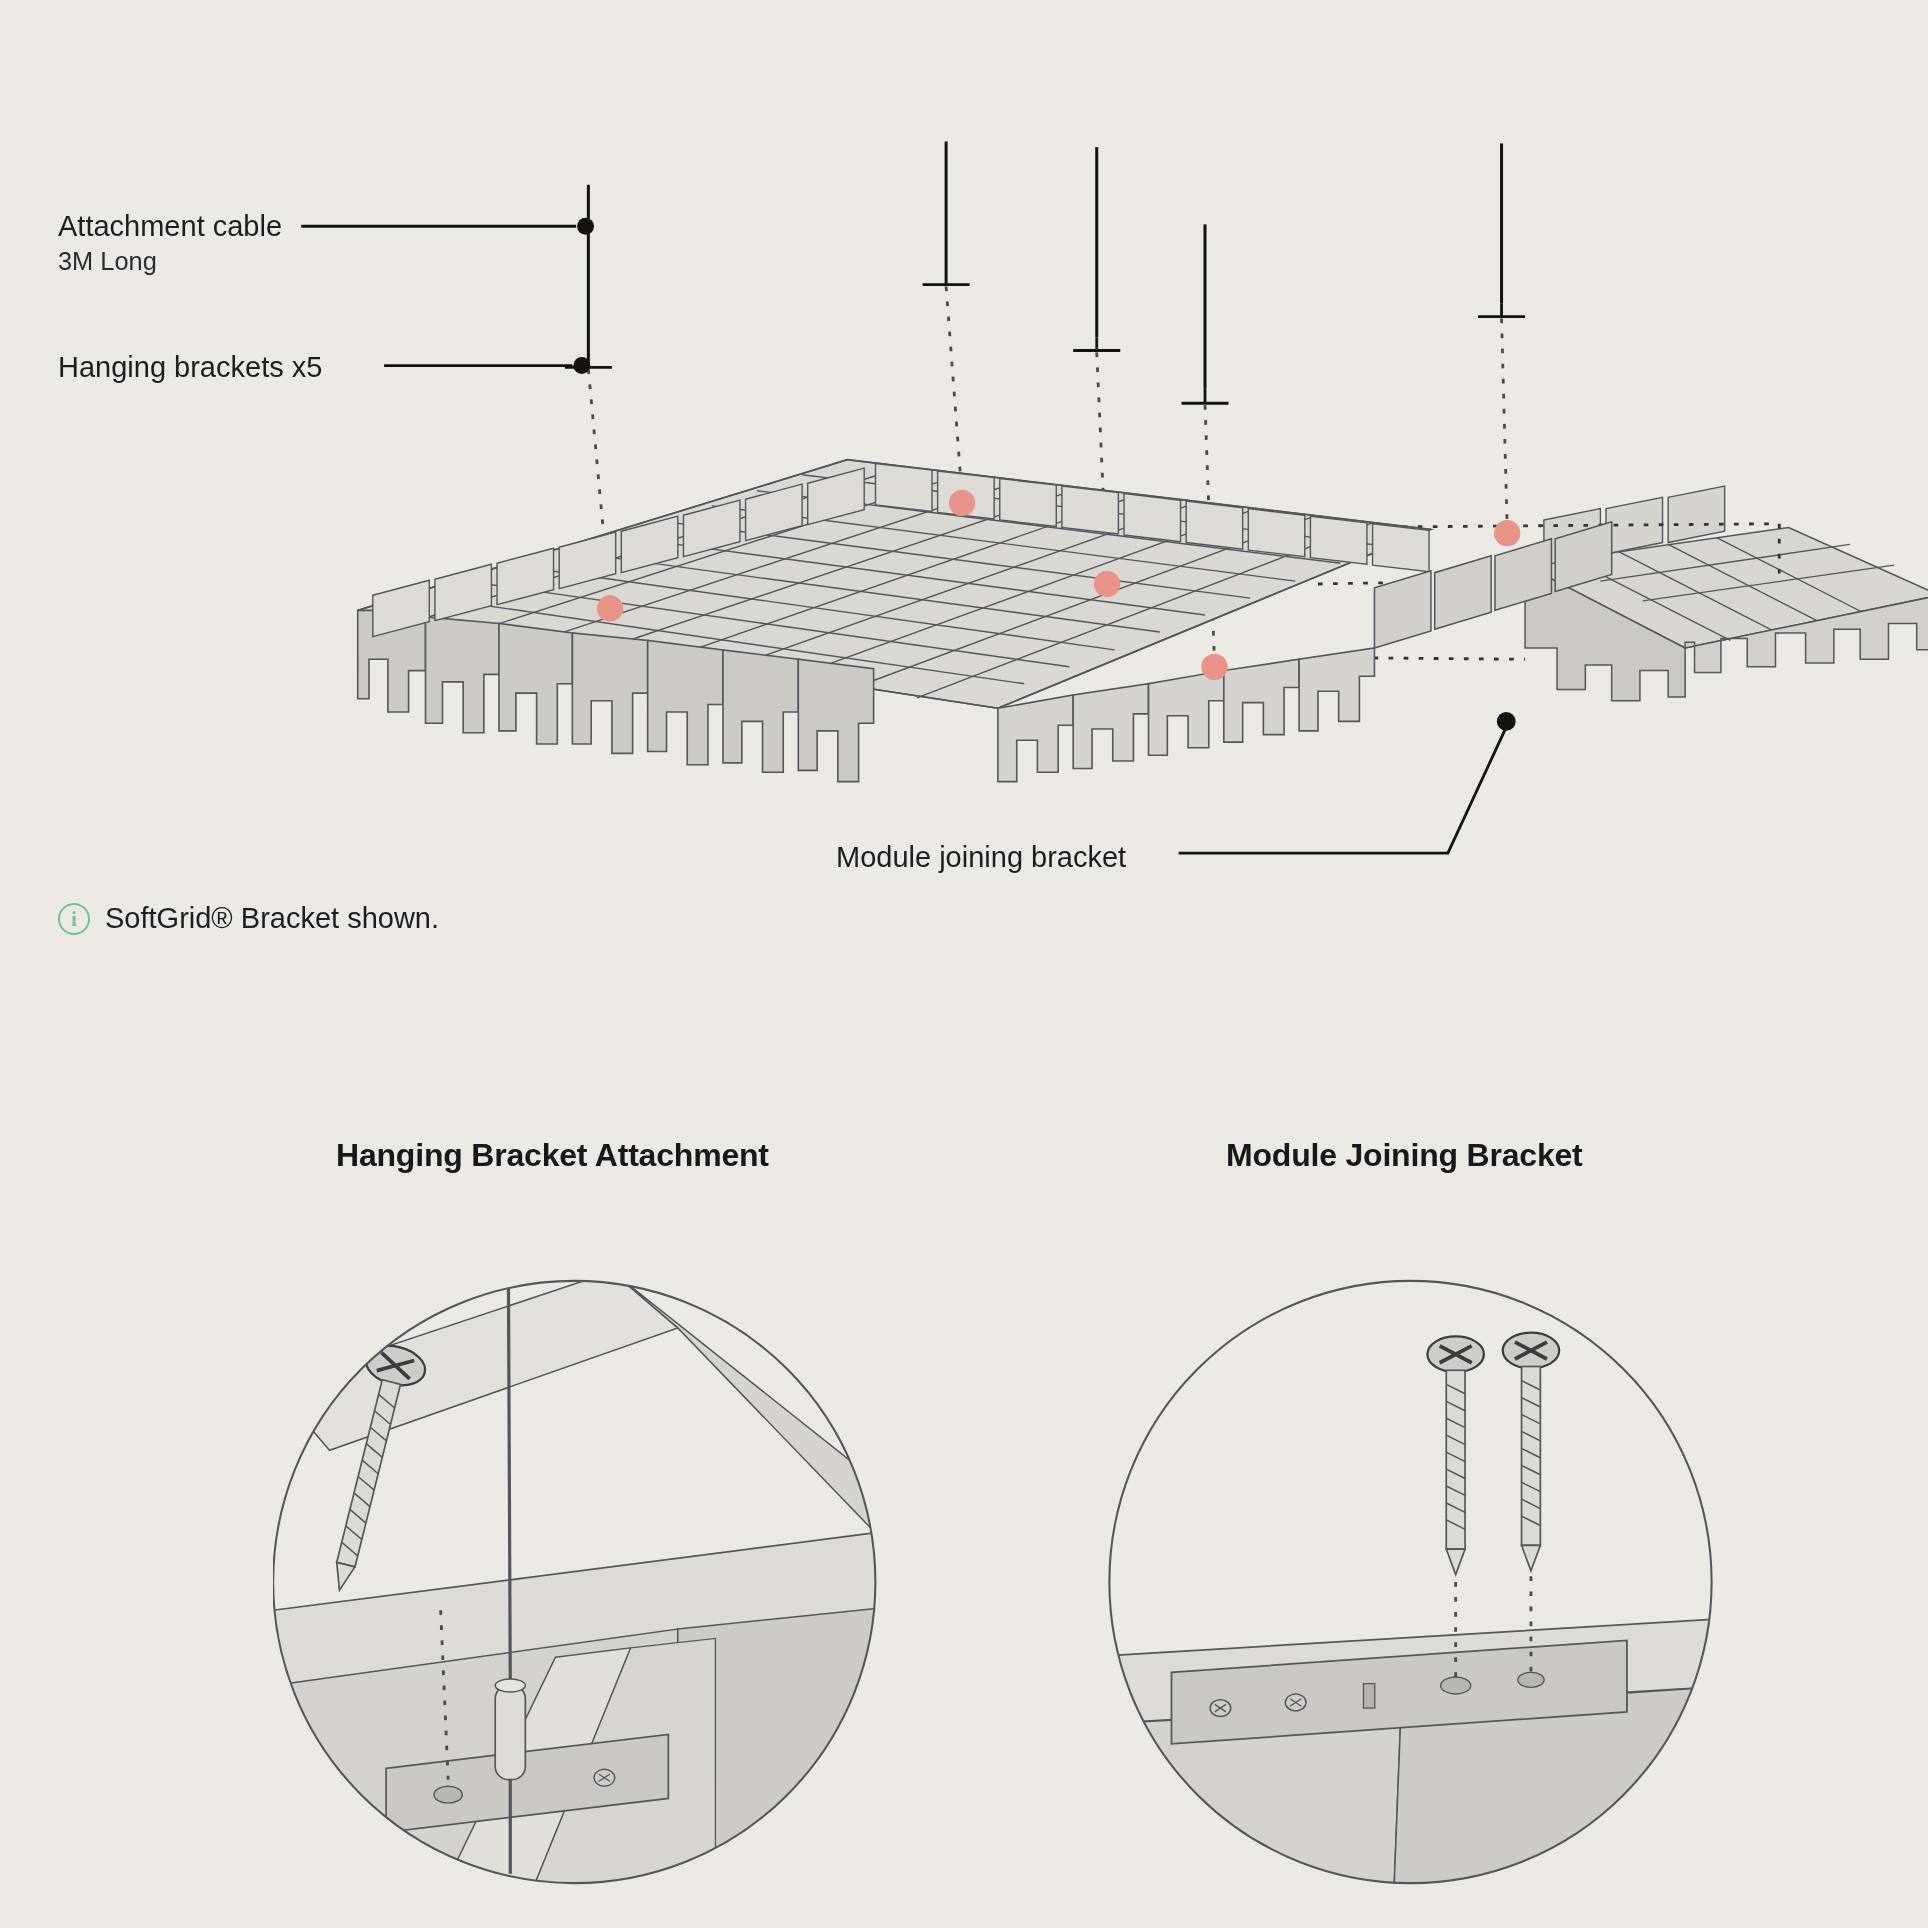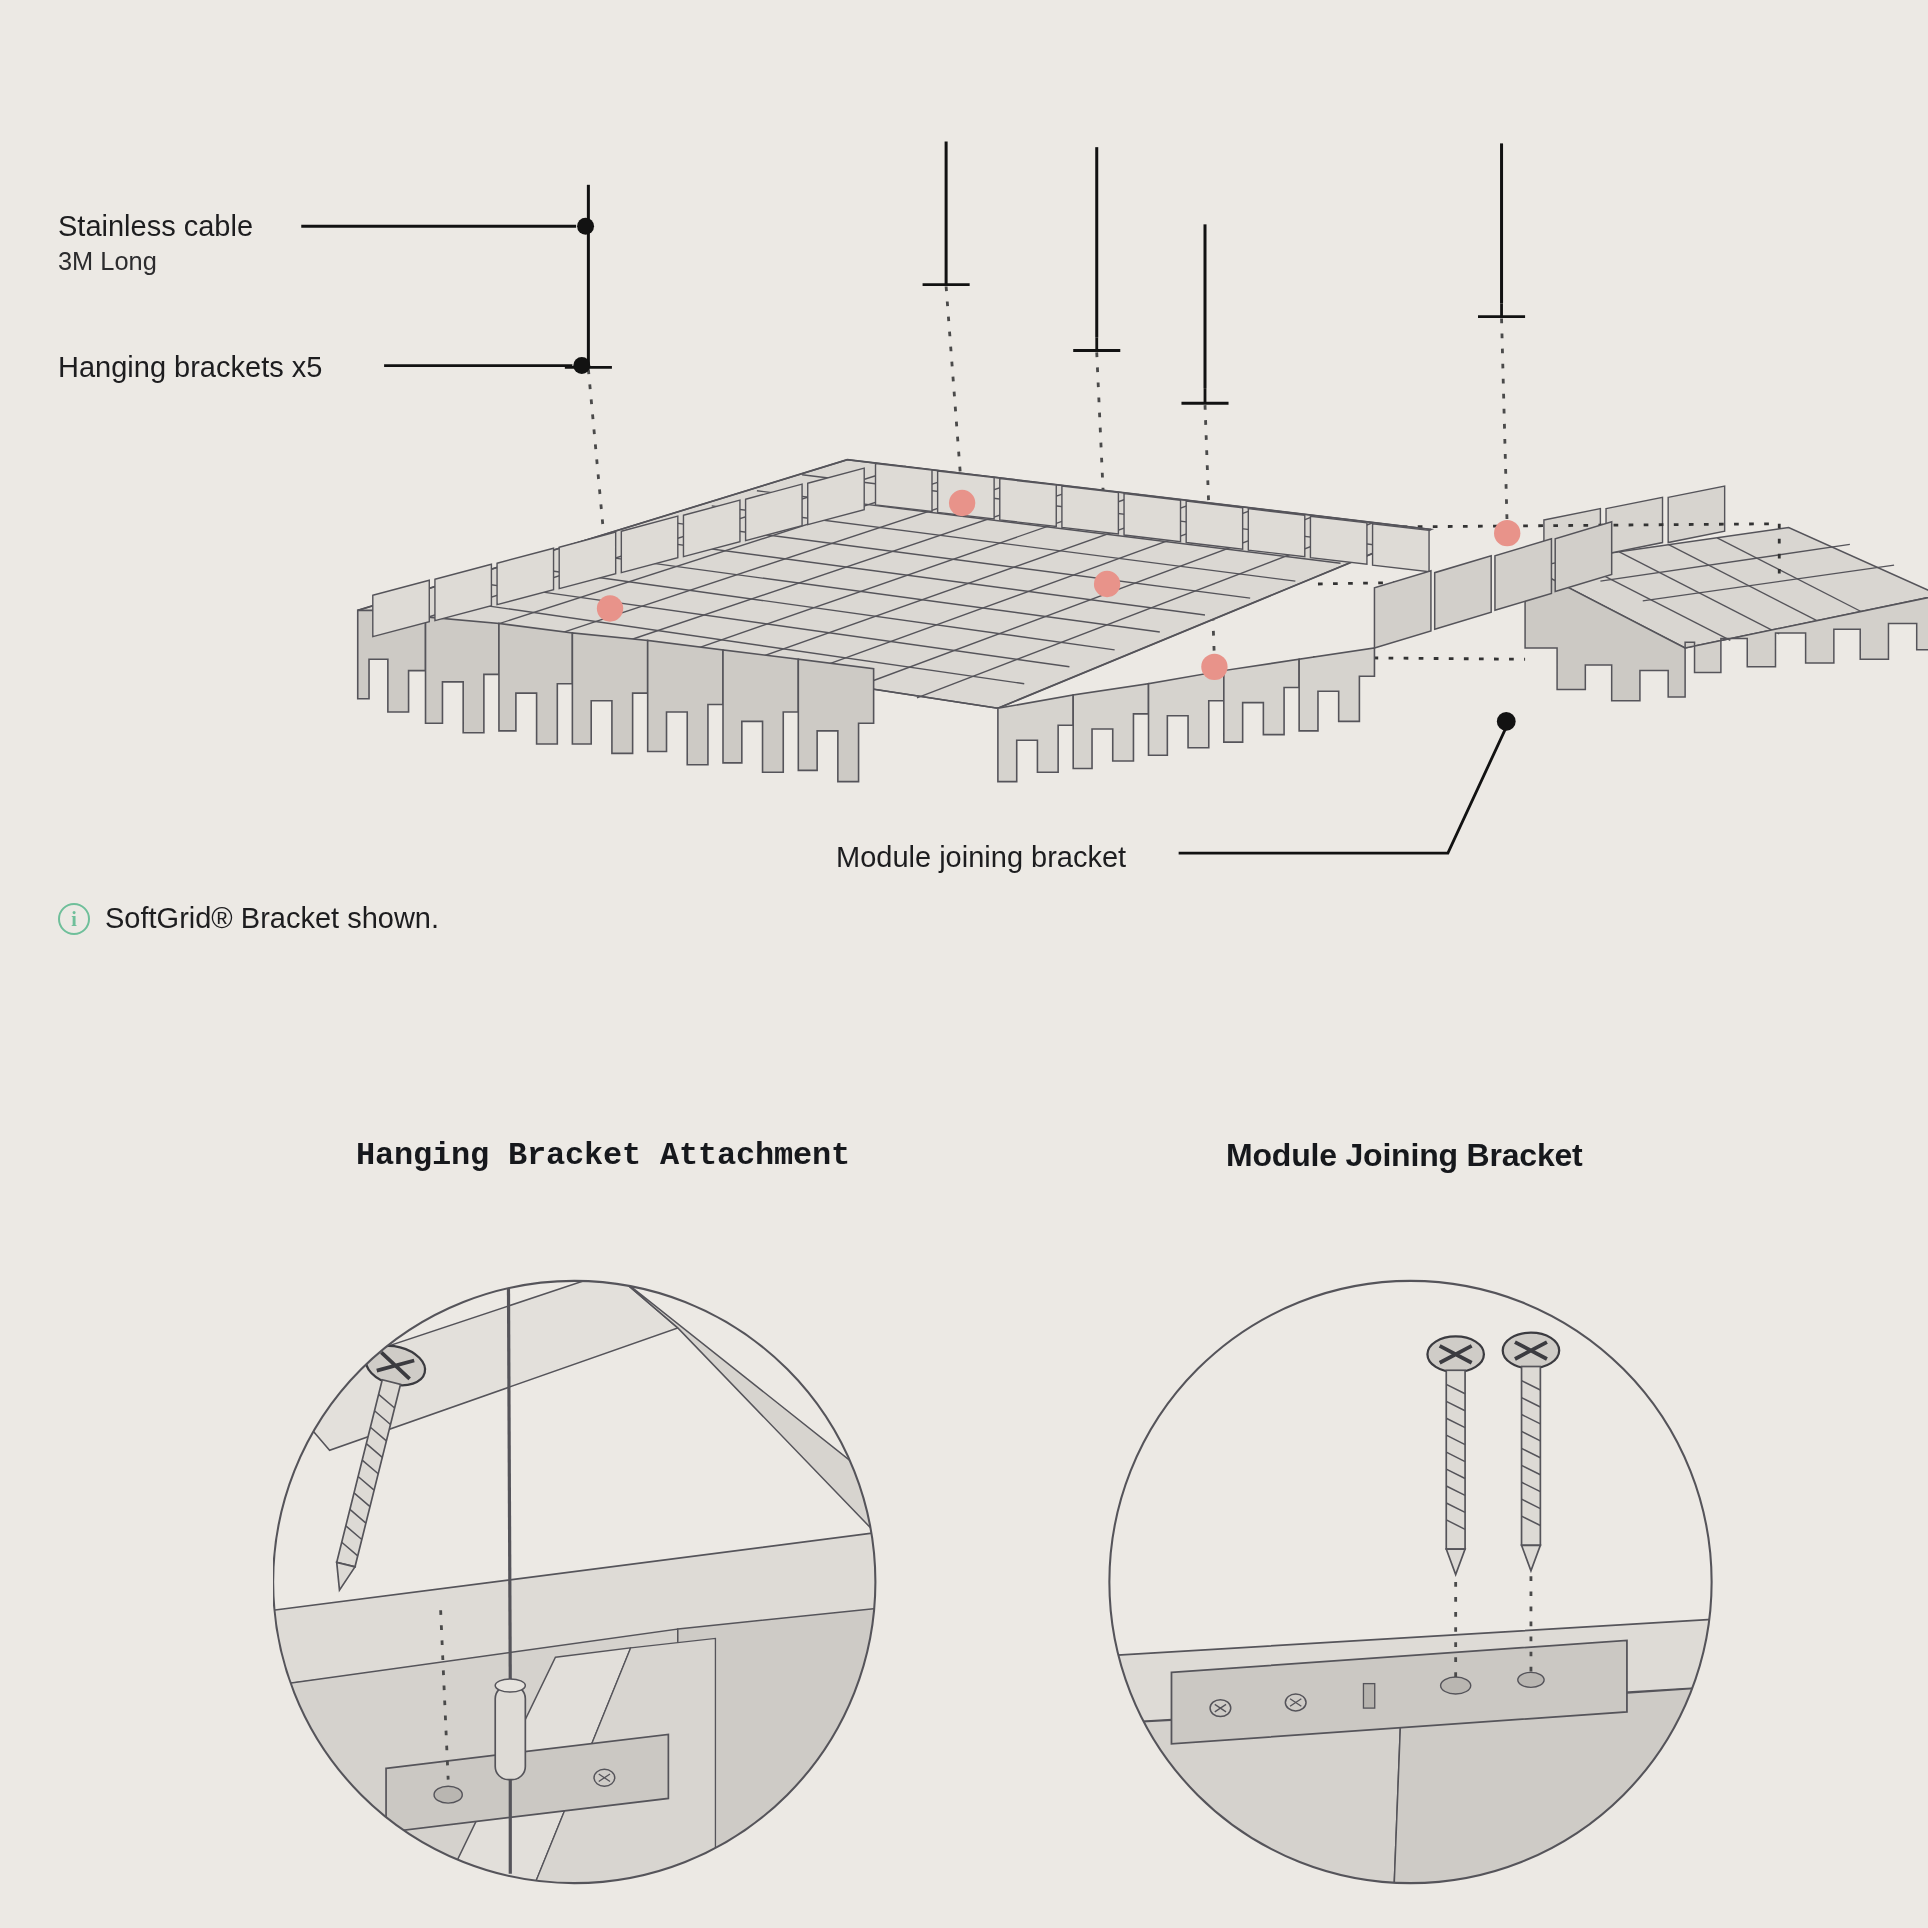--- a/index.html
+++ b/index.html
@@ -69,21 +69,21 @@
 
   
   .detail-title {
     position: absolute;
     font-size: 32px;
     font-weight: bold;
     color: #16181c;
     white-space: nowrap;
     letter-spacing: -0.2px;
   }
-  .title-left  { left: 356px; top: 1137px; font-family: Liberation Mono, monospace; }
+  .title-left  { left: 336px; top: 1137px; }
   .title-right { left: 1226px; top: 1137px; }
 
   svg { display: block; }
   .dash { stroke-dasharray: 5 11; }
 </style>
 </head>
 <body>
 
 <div id="stage">
 
@@ -248,21 +248,21 @@
       <line x1="408" y1="388" x2="608" y2="388"></line>
       <circle cx="618" cy="388" r="9" fill="#121212" stroke="none"></circle>
     </g>
 
     <g stroke="#121212" stroke-width="3" fill="none">
       <path d="M1252,906 L1538,906 L1600,772"></path>
       <circle cx="1600" cy="766" r="10" fill="#121212" stroke="none"></circle>
     </g>
   </svg>
 
-  <div class="label label-stainless">Stainless cable</div>
+  <div class="label label-stainless">Attachment cable</div>
   <div class="label sub label-stainless-sub">3M Long</div>
   <div class="label label-hanging">Hanging brackets x5</div>
   <div class="label label-module">Module joining bracket</div>
 
   <div class="note-row">
     <div class="note-icon">i</div>
     <div class="note-text">SoftGrid® Bracket shown.</div>
   </div>
 
   <div class="detail-title title-left">Hanging Bracket Attachment</div>

